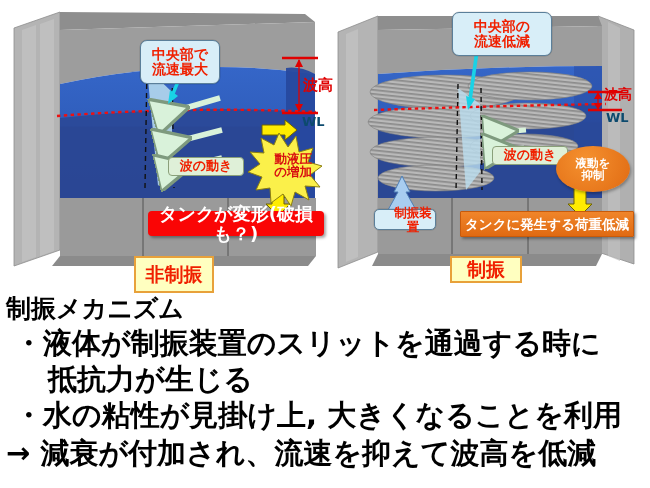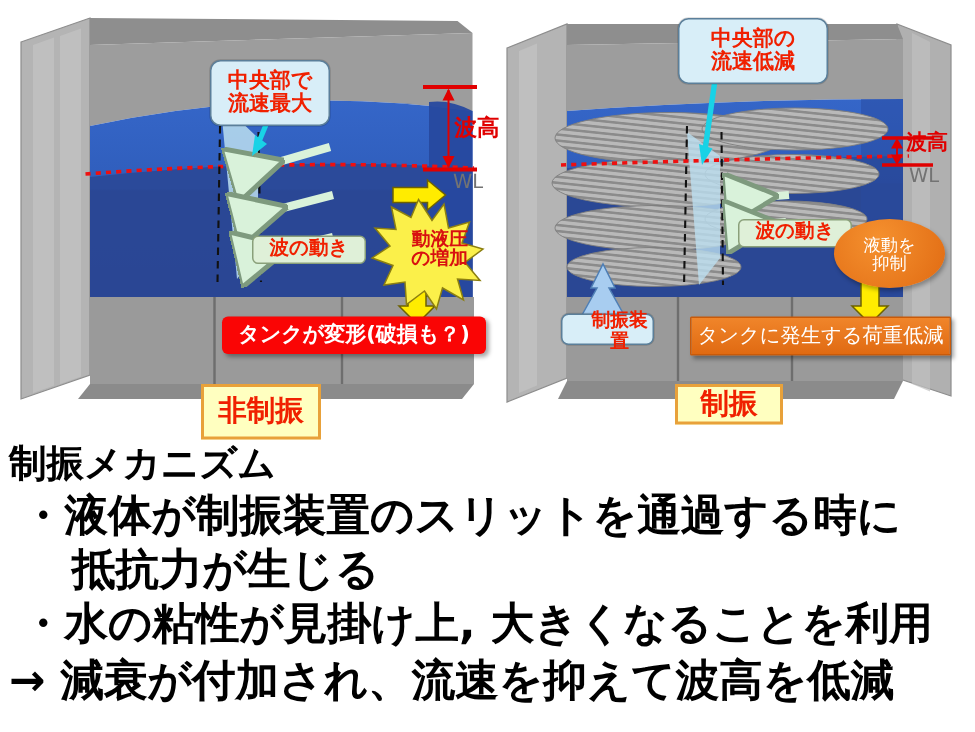--- a/index.html
+++ b/index.html
@@ -55,44 +55,44 @@
     border-radius:4px;
     color:#ffffff;
     font-weight:bold;
     box-shadow:2px 2px 3px rgba(0,0,0,.35);
   }
   .banner-orange{
     background:linear-gradient(#f0852a,#e06a12);
     border:1px solid #c85a0a;
     border-radius:1px;
     color:#ffffff;
-    font-weight:normal;
+    font-weight:bold;
     box-shadow:2px 2px 3px rgba(0,0,0,.35);
   }
   .ellipse-orange{
     background:radial-gradient(circle at 40% 30%,#f5912f,#e06a12);
     border-radius:50%;
     color:#ffffff;
-    font-weight:normal;
+    font-weight:bold;
     box-shadow:1px 2px 3px rgba(0,0,0,.3);
   }
   .burst-label{
     position:absolute;
     color:#d81010;
     font-weight:bold;
     text-align:right;
     line-height:1.05;
     white-space:pre-line;
     z-index:32;
   }
 
   
   .ann-text{position:absolute;z-index:31;white-space:nowrap;}
   .wh-label{color:#e00000;font-weight:bold;}
-  .wl-label{color:#737373;font-weight:normal;}
+  .wl-label{color:#0c4a6e;font-weight:bold;}
 
   
   #body-text{
     position:absolute;left:0;top:288px;width:560px;height:200px;
     color:#000000;
   }
   .tline{position:absolute;white-space:pre;font-weight:bold;}
   #tl0{left:6px;top:4px;font-size:25px;}
   #tl1{left:14px;top:36px;font-size:29px;}
   #tl2{left:48px;top:72px;font-size:29px;}
@@ -177,21 +177,21 @@
 流速最大</div>
 
     <div class="callout cal-green" style="left:168px;top:157px;width:76px;height:19px;font-size:13px;">波の動き</div>
 
     <div class="burst-label" style="left:250px;top:152px;width:62px;font-size:12.5px;">動液圧
 の増加</div>
 
     <div class="ann-text wh-label" style="left:303px;top:76px;font-size:15px;">波高</div>
     <div class="ann-text wl-label" style="left:302px;top:114px;font-size:13px;">WL</div>
 
-    <div class="callout banner-red" style="left:148px;top:211px;width:176px;height:25px;font-size:14px;">タンクが変形(破損も？)</div>
+    <div class="callout banner-red" style="left:148px;top:211px;width:176px;height:25px;font-size:18px;">タンクが変形(破損も？)</div>
 
     <div class="callout cal-yellowbox" style="left:134px;top:256px;width:80px;height:37px;font-size:19px;">非制振</div>
   </div>
 
   <div class="panel" id="panel-right">
 
     <svg class="tank-svg" width="320" height="290" viewBox="0 0 320 290">
       <defs>
         <linearGradient id="wfaceR" x1="0" y1="0" x2="0" y2="1">
           <stop offset="0" stop-color="#3566c8"></stop>

